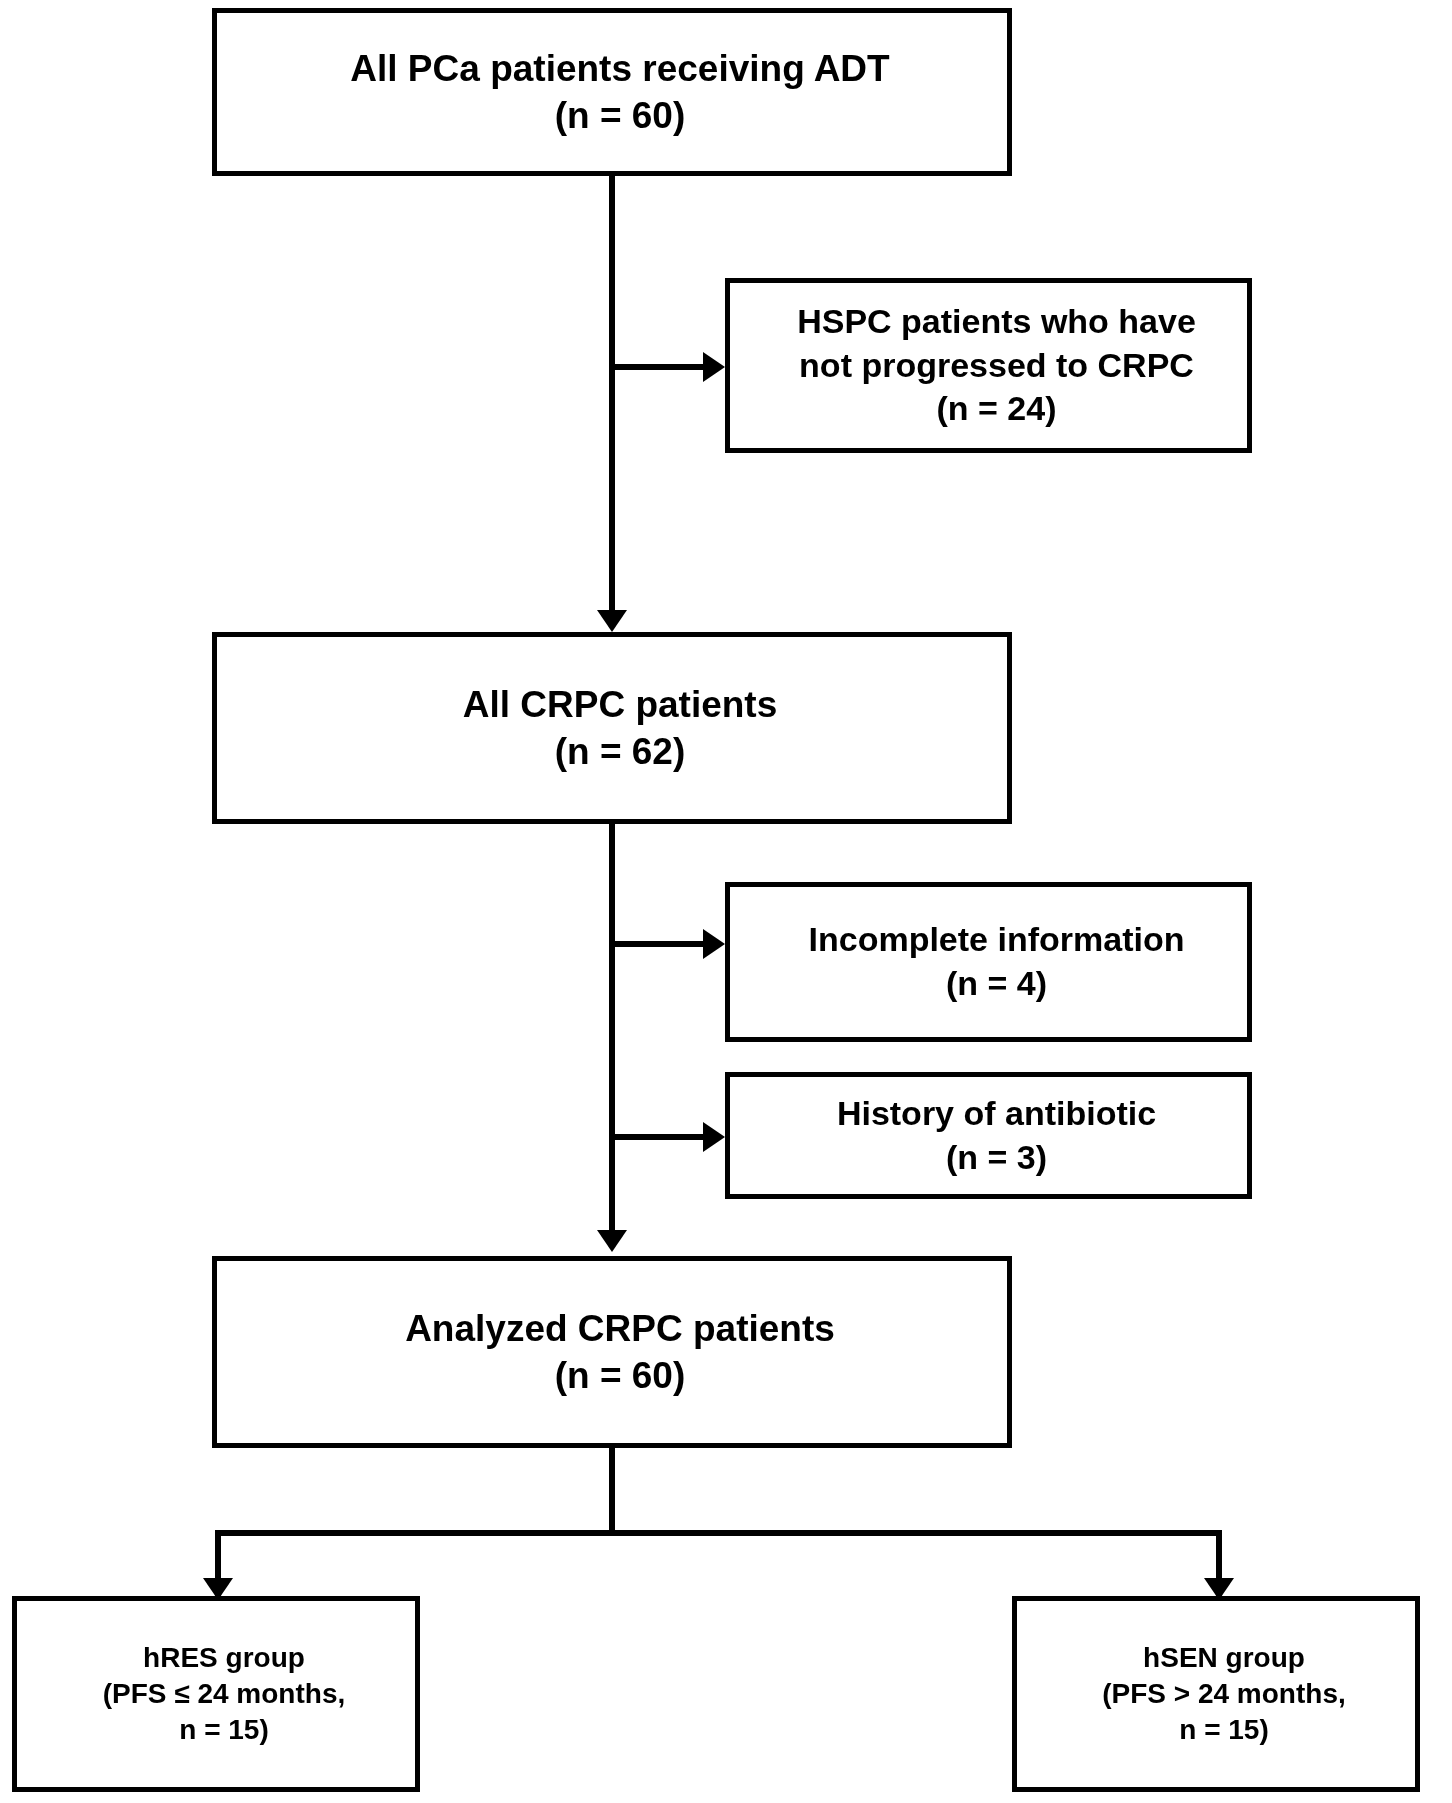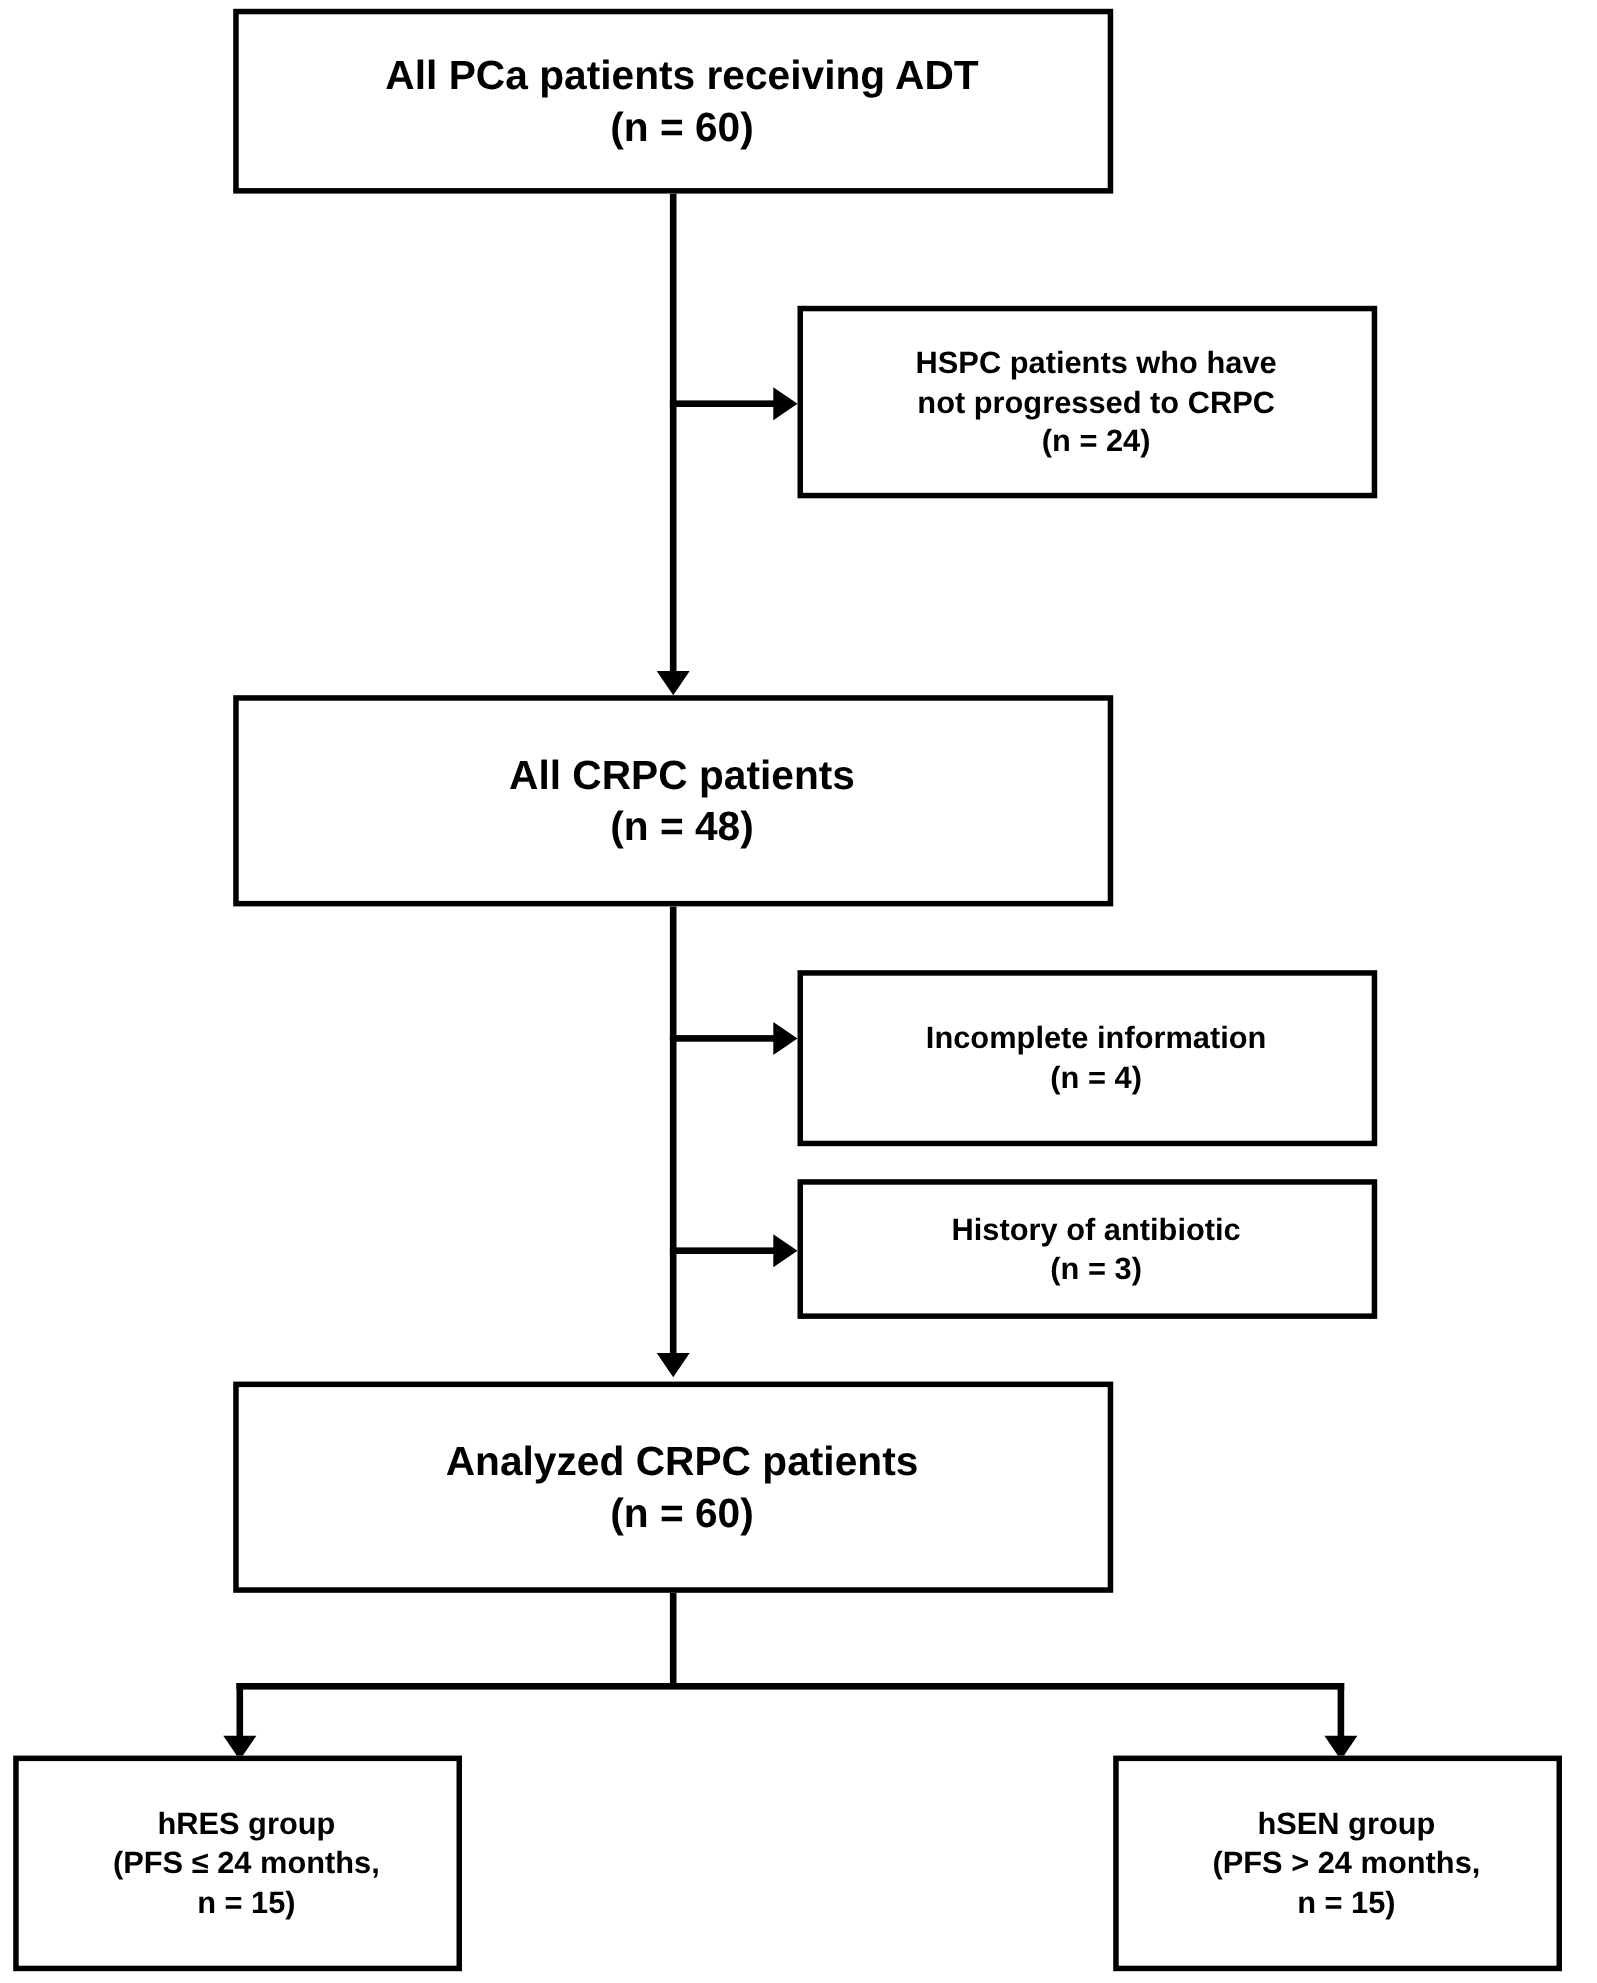--- a/index.html
+++ b/index.html
@@ -31,21 +31,21 @@
     line-height: 1.28;
     z-index: 3;
   }
   .box .txt {
     display: block;
     width: 100%;
     white-space: pre-line;
     padding-left: 16px;
   }
   .box-main { font-size: 37px; }
-  .box-side { font-size: 28px; }
+  .box-side { font-size: 34px; }
   .box-term { font-size: 28px; }
 
   
   .vline {
     position: absolute;
     background: #000000;
     width: 6px;
     z-index: 1;
   }
   .hline {
@@ -90,21 +90,21 @@
   <div class="arrow-right" style="left:703px; top:352px;"></div>
 
   <div class="box box-side" style="left:725px; top:278px; width:527px; height:175px;">
     <span class="txt">HSPC patients who have
 not progressed to CRPC
 (n = 24)</span>
   </div>
 
   <div class="box box-main" style="left:212px; top:632px; width:800px; height:192px;">
     <span class="txt">All CRPC patients
-(n = 48)</span>
+(n = 62)</span>
   </div>
 
   <div class="vline" style="left:609px; top:824px; height:410px;"></div>
   <div class="arrow-down" style="left:597px; top:1230px;"></div>
 
   <div class="hline" style="left:609px; top:941px; width:100px;"></div>
   <div class="arrow-right" style="left:703px; top:929px;"></div>
 
   <div class="hline" style="left:609px; top:1134px; width:100px;"></div>
   <div class="arrow-right" style="left:703px; top:1122px;"></div>

